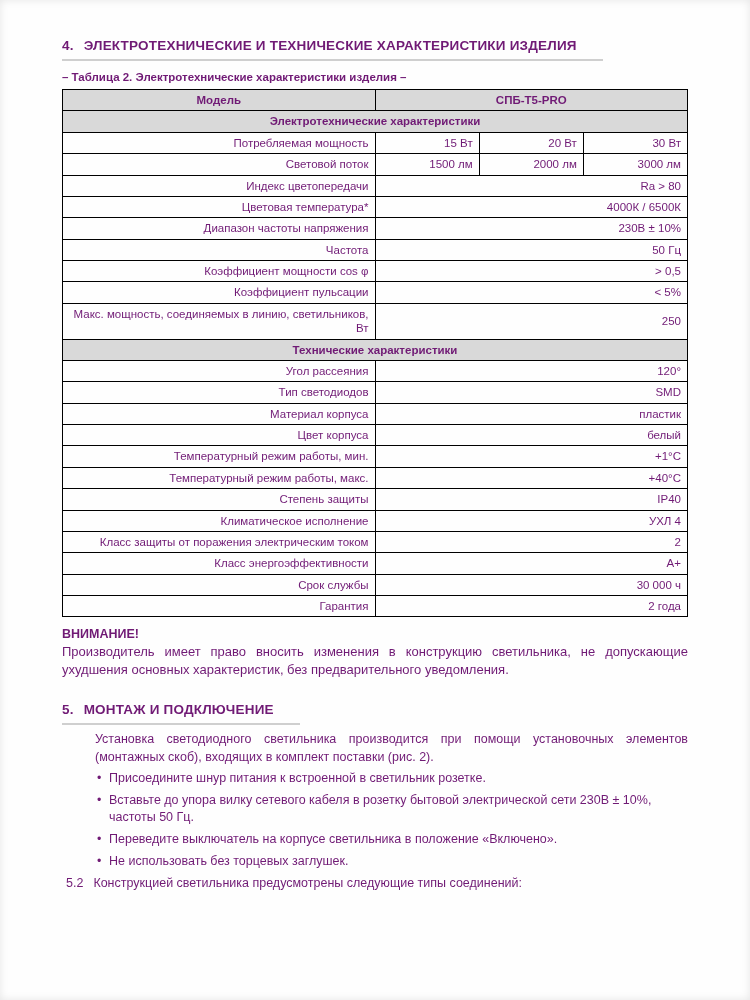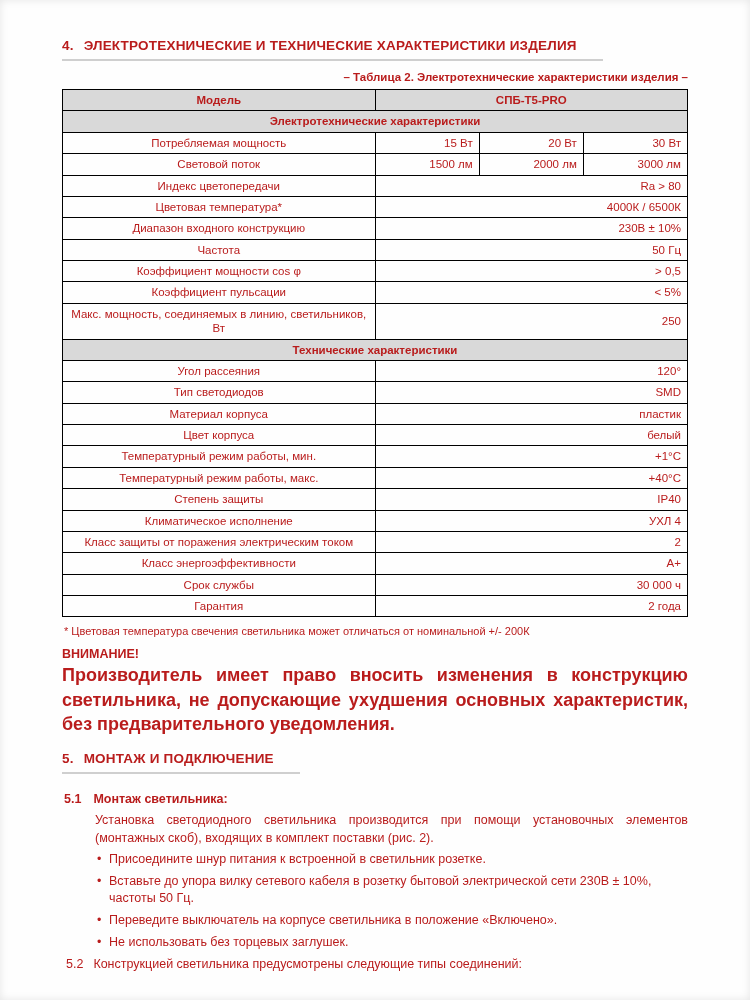--- a/index.html
+++ b/index.html
@@ -4,36 +4,36 @@
 <style>
   html,body{margin:0;padding:0;background:#f2f2f2;}
   .page{
     position:relative;
     width:750px;height:1000px;
     margin:0 auto;
     background:#fefefe;
     box-sizing:border-box;
     padding:36px 62px 18px 62px;
     font-family:"Liberation Sans","DejaVu Sans",sans-serif;
-    color:#b91c1c;
+    color:#701a75;
     box-shadow:inset 0 0 8px rgba(0,0,0,.10);
     overflow:hidden;
   }
   .sec-heading{
     display:inline-block;
     font-size:13.5px;
     font-weight:bold;
     letter-spacing:.2px;
     border-bottom:2px solid #cfcfcf;
     padding:0 26px 6px 0;
     margin:0;
   }
   .sec-num{margin-right:10px;}
   .caption{
-    text-align:right;
+    text-align:left;
     font-size:11.5px;
     font-weight:bold;
     margin:10px 0 6px 0;
   }
   table{
     border-collapse:collapse;
     width:100%;
     border:1.5px solid #000;
     table-layout:fixed;
   }
@@ -44,29 +44,29 @@
     font-size:11.5px;
     padding:3px 6px;
     line-height:1.25;
     vertical-align:middle;
   }
   .head-cell,.section-cell{
     background:#d9d9d9;
     font-weight:bold;
     text-align:center;
   }
-  .label-cell{text-align:center;font-weight:500;}
+  .label-cell{text-align:right;font-weight:500;}
   .value-cell{text-align:right;}
   .footnote{font-size:11px;margin:8px 0 0 2px;}
   .attention-title{font-size:12.5px;font-weight:bold;margin:10px 0 2px 0;}
   .attention-body{
-    font-size:18px;font-weight:bold;line-height:1.35;
+    font-size:13px;font-weight:normal;line-height:1.35;
     text-align:justify;margin:0;
   }
-  .h5-wrap{margin-top:13px;}
+  .h5-wrap{margin-top:22px;}
   .sub-heading{font-size:12.5px;font-weight:bold;margin:18px 0 0 2px;}
   .sub-num{margin-right:12px;}
   .install-intro{
     font-size:12.5px;line-height:1.4;text-align:justify;
     margin:6px 0 4px 33px;
   }
   ul.bullets{list-style:none;margin:2px 0 0 35px;padding:0;}
   ul.bullets li{
     font-size:12.5px;line-height:1.35;
     display:flex;align-items:flex-start;
@@ -118,21 +118,21 @@
         </tr>
         <tr>
           <td class="label-cell">Индекс цветопередачи</td>
           <td colspan="3" class="value-cell">Ra &gt; 80</td>
         </tr>
         <tr>
           <td class="label-cell">Цветовая температура*</td>
           <td colspan="3" class="value-cell">4000К / 6500К</td>
         </tr>
         <tr>
-          <td class="label-cell">Диапазон входного конструкцию</td>
+          <td class="label-cell">Диапазон частоты напряжения</td>
           <td colspan="3" class="value-cell">230В ± 10%</td>
         </tr>
         <tr>
           <td class="label-cell">Частота</td>
           <td colspan="3" class="value-cell">50 Гц</td>
         </tr>
         <tr>
           <td class="label-cell">Коэффициент мощности cos φ</td>
           <td colspan="3" class="value-cell">&gt; 0,5</td>
         </tr>
@@ -191,30 +191,28 @@
           <td class="label-cell">Срок службы</td>
           <td colspan="3" class="value-cell">30 000 ч</td>
         </tr>
         <tr>
           <td class="label-cell">Гарантия</td>
           <td colspan="3" class="value-cell">2 года</td>
         </tr>
       </tbody>
   </table>
 
-  <div class="footnote">* Цветовая температура свечения светильника может отличаться от номинальной +/- 200К</div>
 
   <div class="attention-title">ВНИМАНИЕ!</div>
   <p class="attention-body">Производитель имеет право вносить изменения в конструкцию светильника, не допускающие ухудшения основных характеристик, без предварительного уведомления.</p>
 
   <div class="h5-wrap">
     <h1 class="sec-heading"><span class="sec-num">5.</span><span>МОНТАЖ И ПОДКЛЮЧЕНИЕ</span></h1>
   </div>
 
-  <div class="sub-heading"><span class="sub-num">5.1</span><span>Монтаж светильника:</span></div>
 
   <p class="install-intro">Установка светодиодного светильника производится при помощи установочных элементов (монтажных скоб), входящих в комплект поставки (рис. 2).</p>
 
   <ul class="bullets">
       <li>
         <span class="dot">•</span>
         <span class="bullet-text">Присоедините шнур питания к встроенной в светильник розетке.</span>
       </li>
       <li>
         <span class="dot">•</span>

